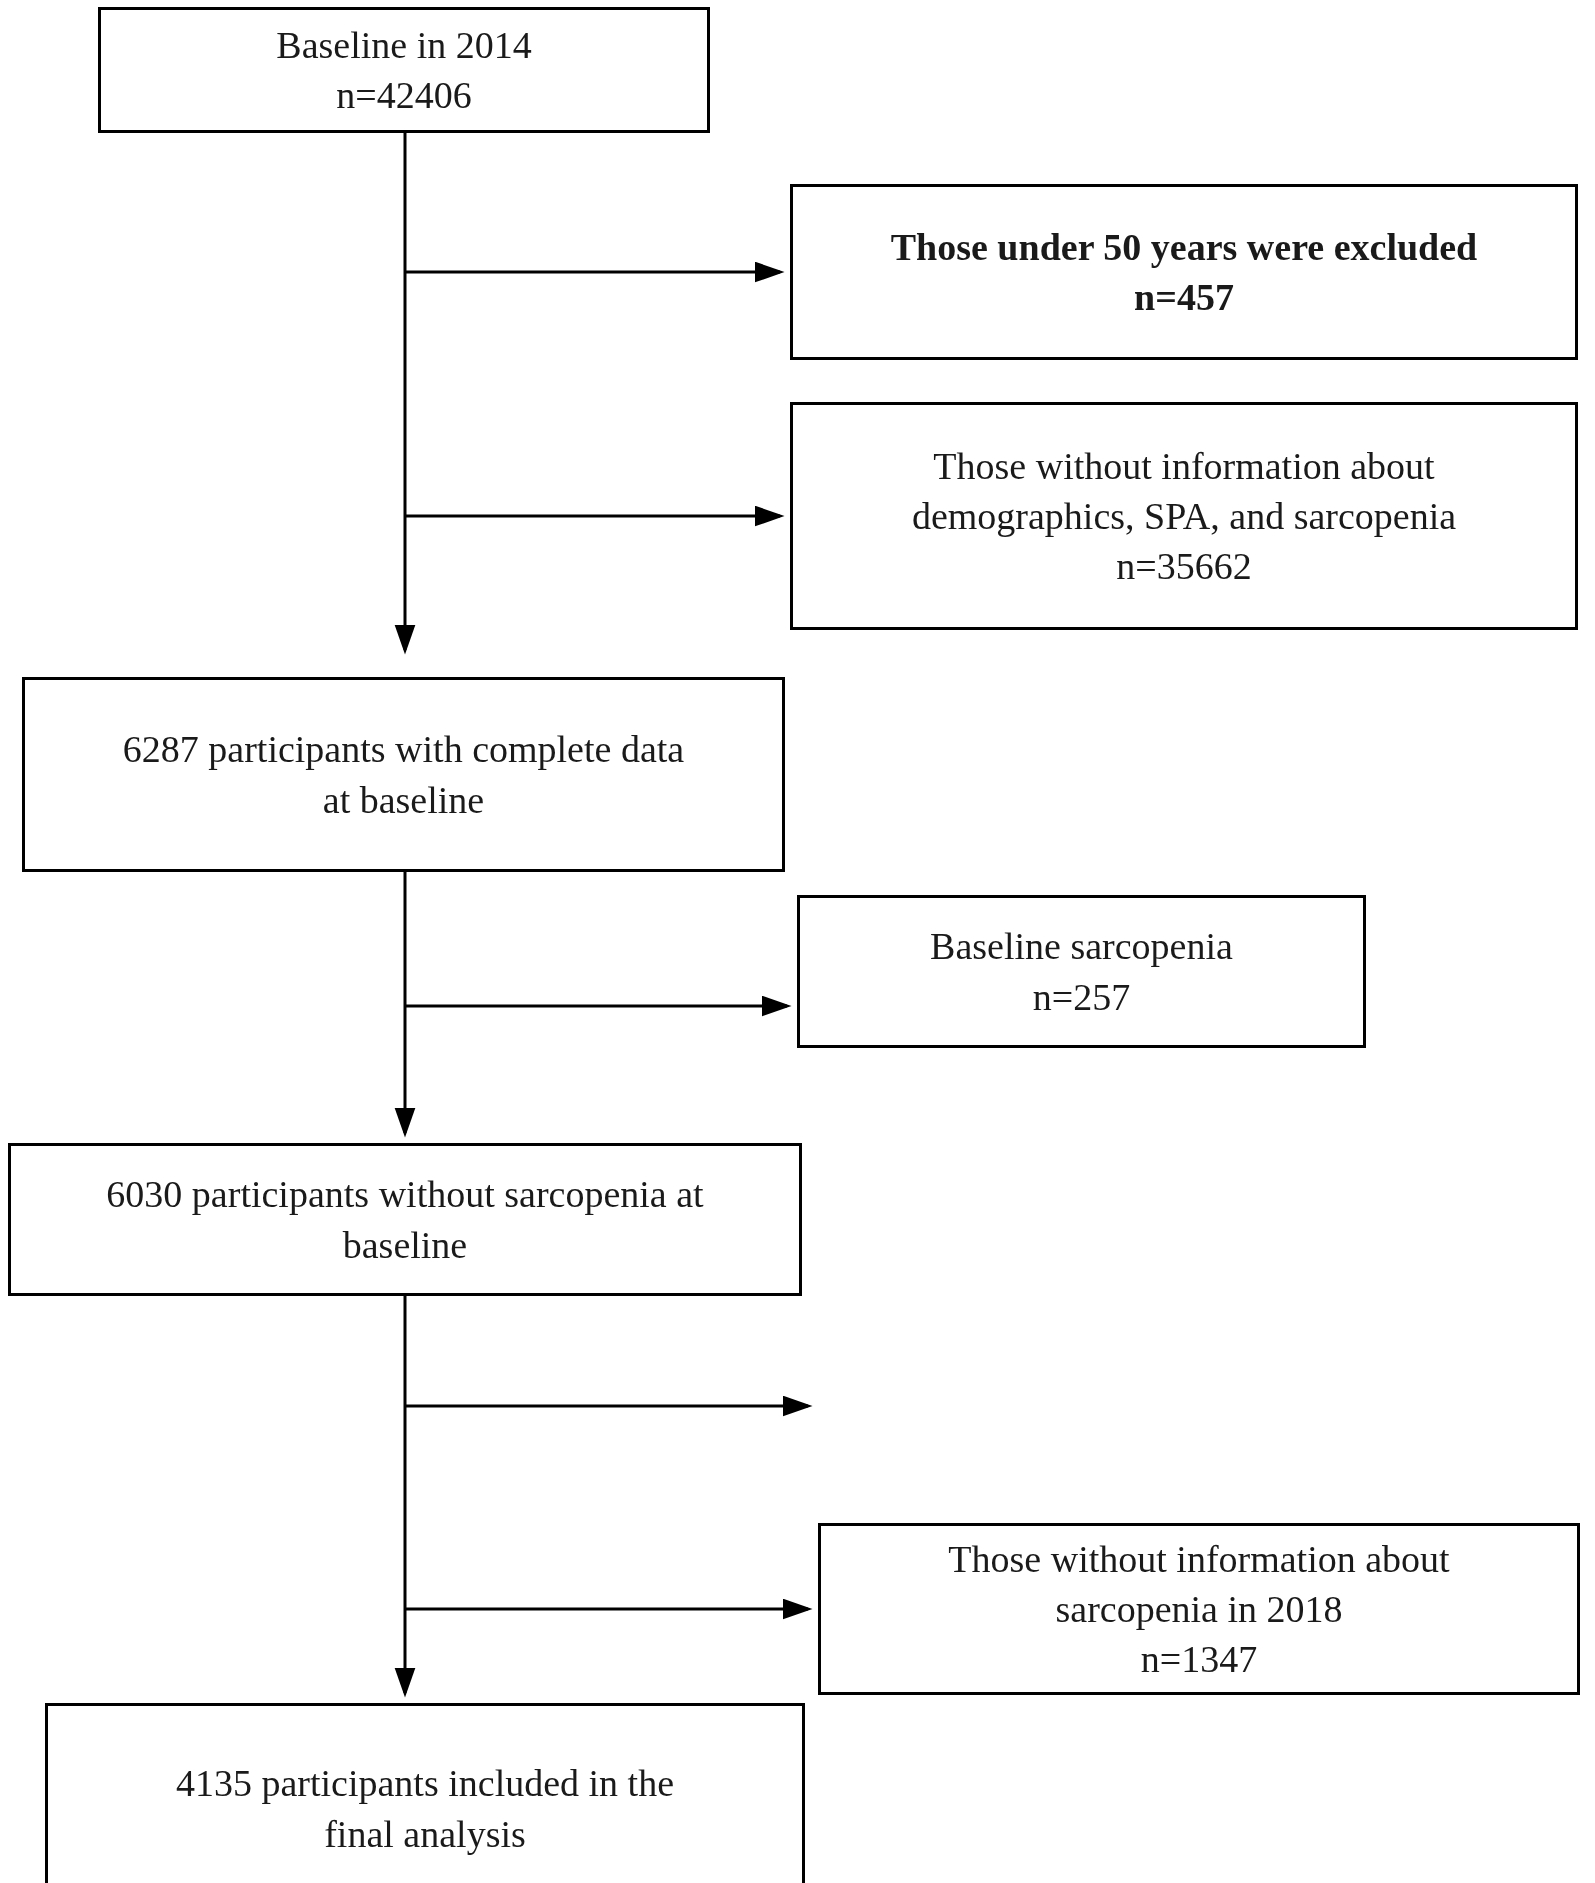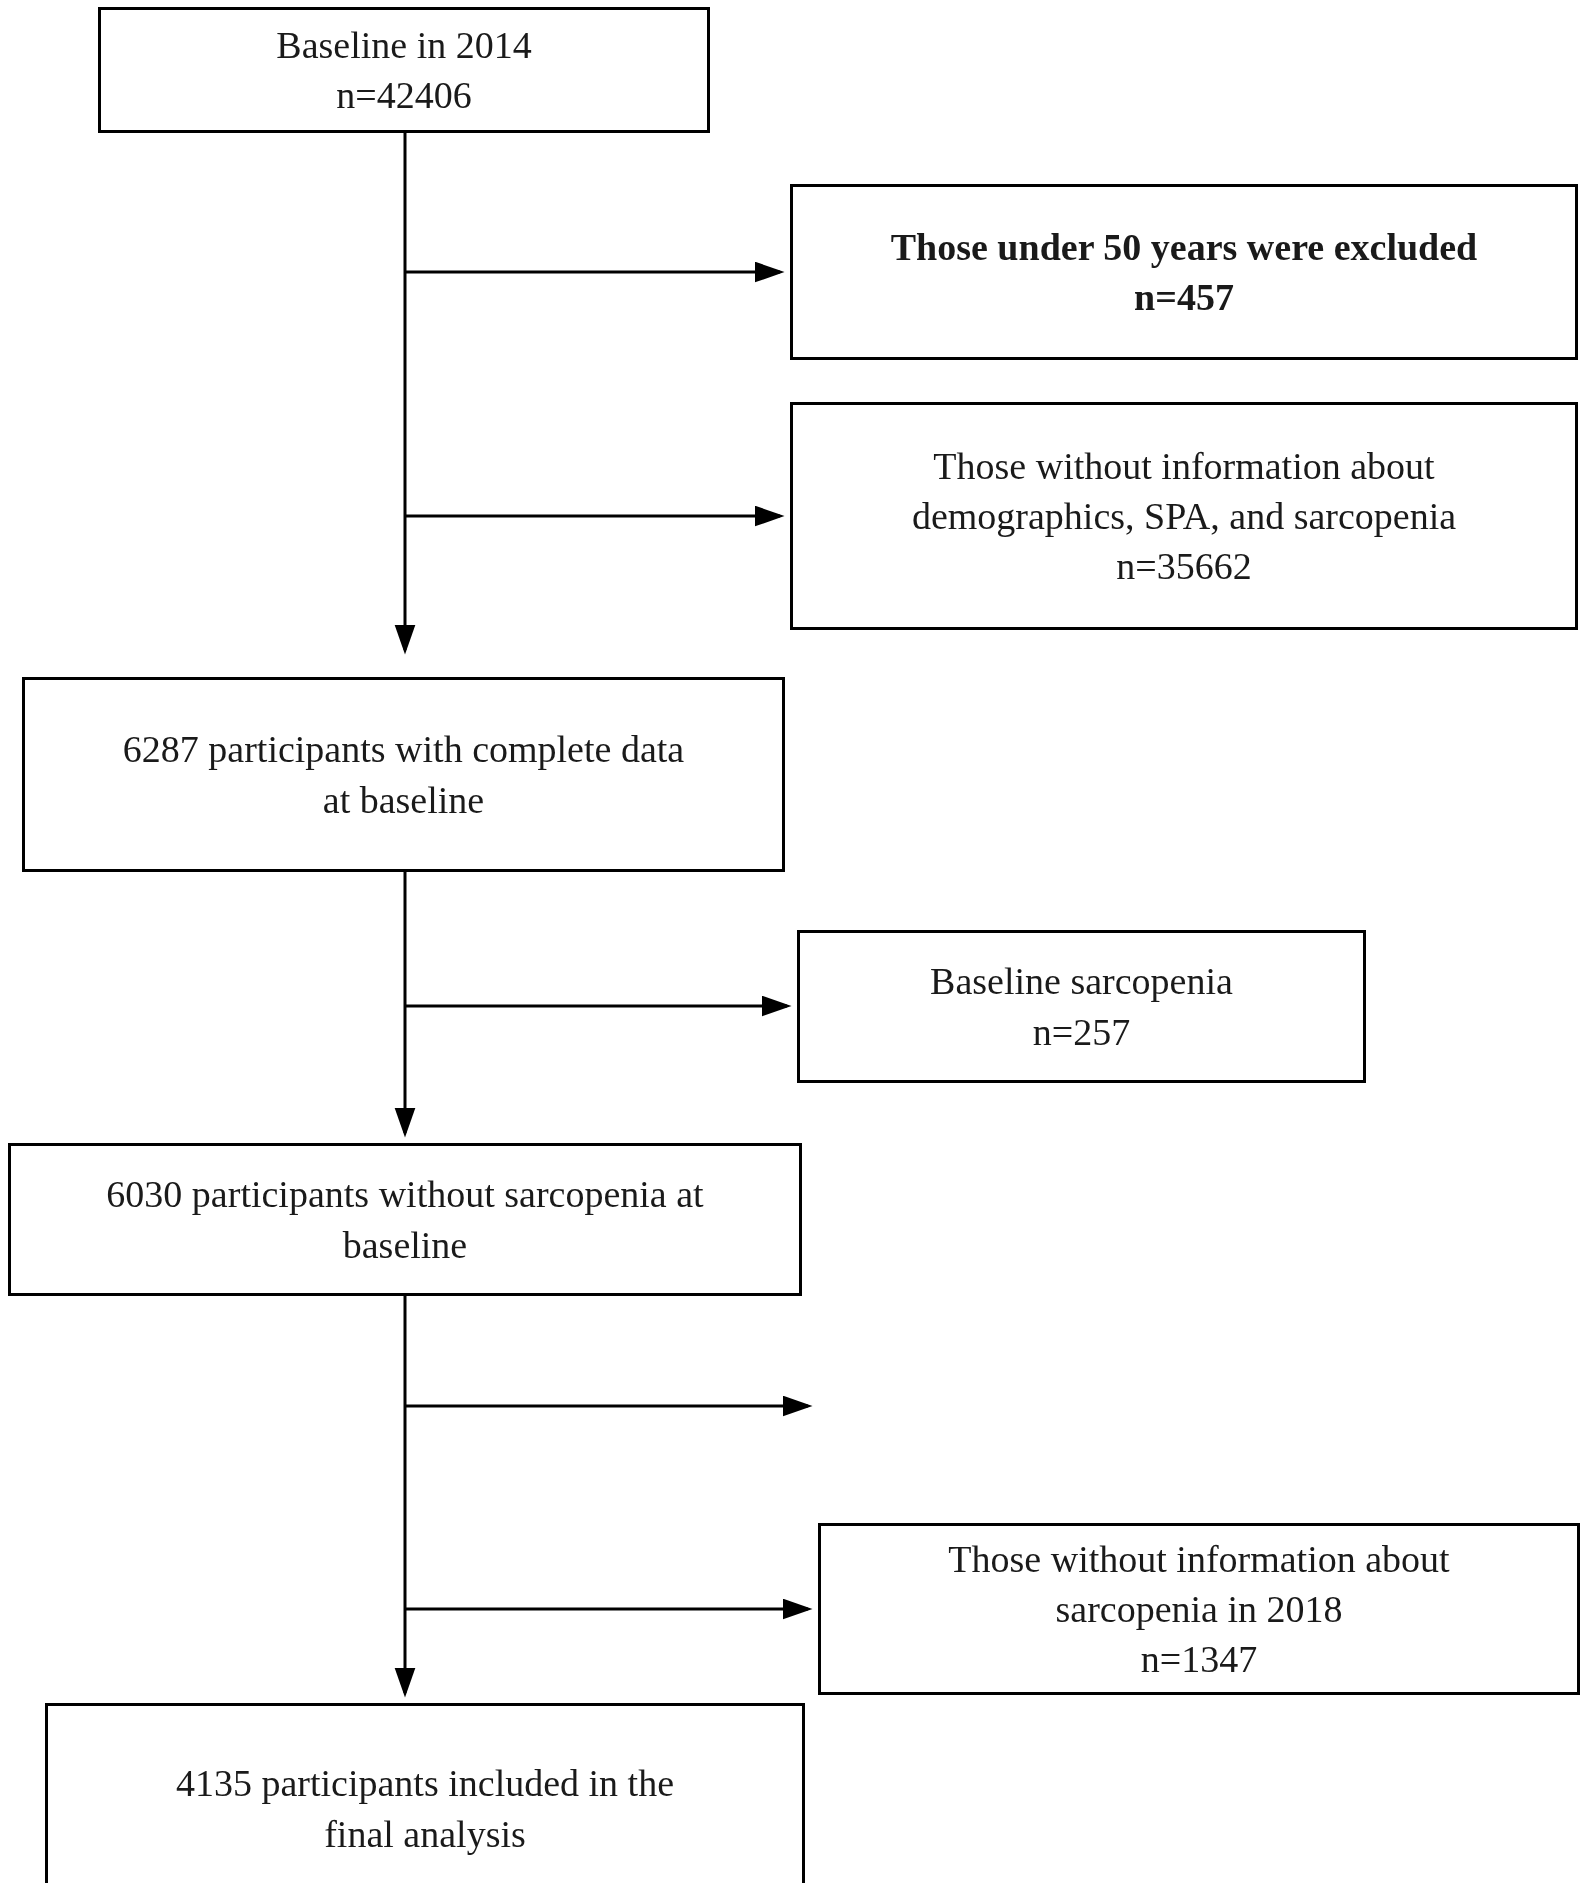--- a/index.html
+++ b/index.html
@@ -37,21 +37,21 @@
     white-space: pre-line;
     font-size: 38px;
     line-height: 1.32;
     color: #1a1a1a;
   }
   
   .n-baseline   { left:  98px; top:    7px; width: 612px; height: 126px; }
   .n-under50    { left: 790px; top:  184px; width: 788px; height: 176px; font-weight: bold; }
   .n-noinfo     { left: 790px; top:  402px; width: 788px; height: 228px; }
   .n-complete   { left:  22px; top:  660px; width: 763px; height: 195px; margin-top: 17px; }
-  .n-basesarc   { left: 797px; top:  930px; width: 569px; height: 153px; }
+  .n-basesarc   { left: 797px; top:  895px; width: 569px; height: 153px; }
   .n-nosarc     { left:   8px; top: 1143px; width: 794px; height: 153px; }
   .n-iadl       { left: 818px; top: 1320px; width: 762px; height: 173px; }
   .n-sarc2018   { left: 818px; top: 1523px; width: 762px; height: 172px; }
   .n-final      { left:  45px; top: 1703px; width: 760px; height: 211px; }
 </style>
 </head>
 <body>
 
 <div class="canvas">
 

